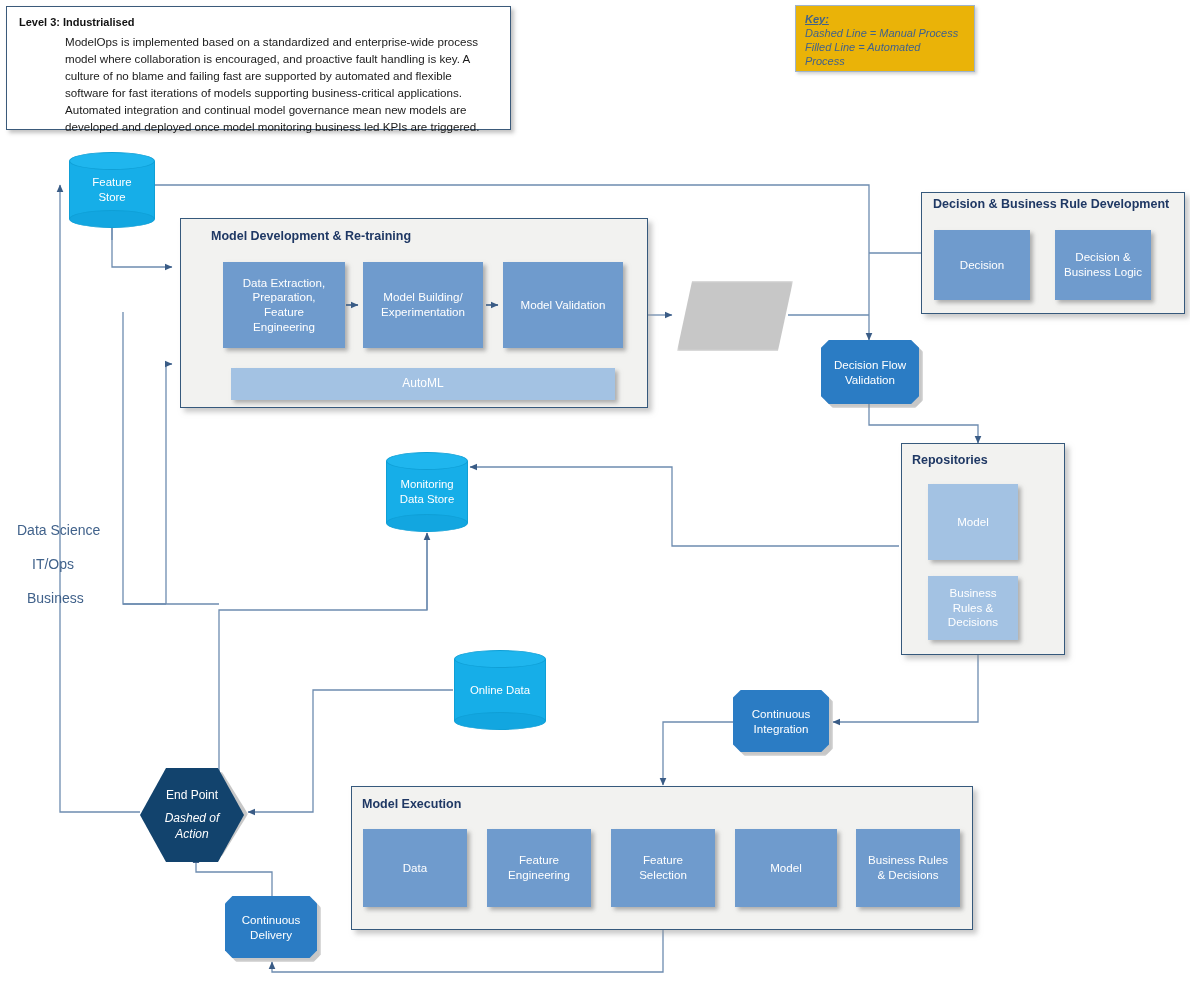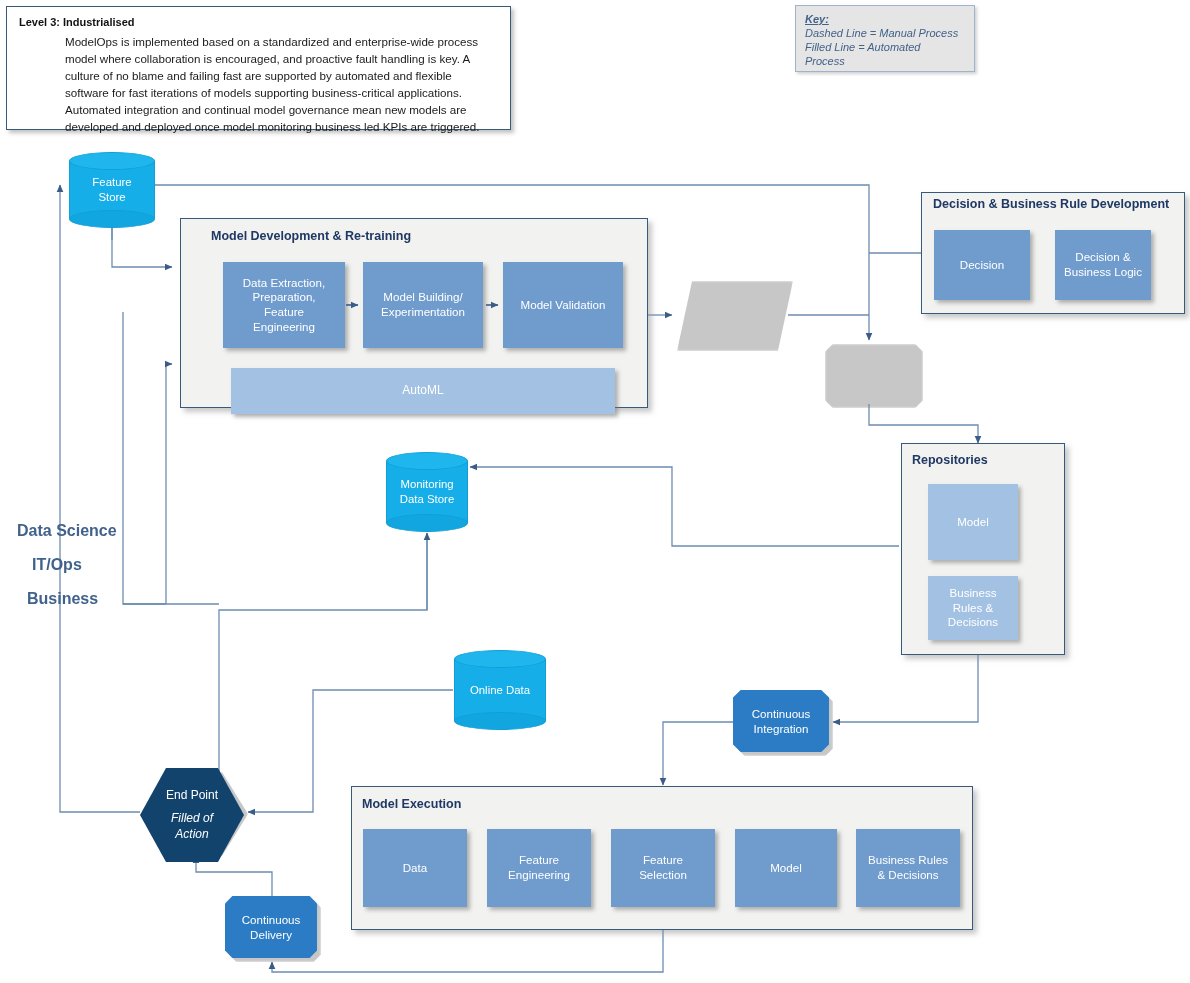--- a/index.html
+++ b/index.html
@@ -6,21 +6,21 @@
   body{font-family:"Liberation Sans","DejaVu Sans",sans-serif;}
   #stage{position:relative;width:1190px;height:983px;background:#ffffff;overflow:hidden;}
   #wires{position:absolute;left:0;top:0;width:1190px;height:983px;pointer-events:none;}
 
   
   .notebox{position:absolute;background:#ffffff;border:1px solid #3b5a7a;
     box-shadow:3px 3px 4px rgba(120,120,120,.45);box-sizing:border-box;}
   .note-title{font-size:11px;font-weight:bold;color:#111;}
   .note-body{font-size:11.6px;color:#1a1a1a;line-height:1.46;}
 
-  .keybox{position:absolute;background:#e5e5e5;border:1px solid #9fb4cc;
+  .keybox{position:absolute;background:#eab308;border:1px solid #9fb4cc;
     box-shadow:2px 2px 3px rgba(140,140,140,.4);box-sizing:border-box;padding:7px 9px;}
   .key-title{font-size:11px;font-weight:bold;font-style:italic;color:#41628b;
     text-decoration:underline;margin-bottom:1px;}
   .key-line{font-size:11px;font-style:italic;color:#41628b;line-height:1.28;}
 
   
   .panel{position:absolute;background:#f2f2f0;border:1px solid #36597c;
     box-shadow:4px 4px 5px rgba(150,150,150,.5);box-sizing:border-box;}
   .panel-title{position:absolute;font-size:12.5px;font-weight:bold;color:#1f3864;}
 
@@ -66,21 +66,21 @@
   .hex{position:absolute;background:#12436d;
     clip-path:polygon(25% 0%,75% 0%,100% 50%,75% 100%,25% 100%,0% 50%);
     display:flex;flex-direction:column;align-items:center;justify-content:center;
     text-align:center;color:#fff;}
   .hex-sh{position:absolute;background:rgba(130,130,130,.45);
     clip-path:polygon(25% 0%,75% 0%,100% 50%,75% 100%,25% 100%,0% 50%);filter:blur(1px);}
   .hex .l1{font-size:12px;margin-bottom:9px;}
   .hex .l2{font-size:12px;font-style:italic;line-height:1.3;}
 
   
-  .lane{position:absolute;font-size:16px;color:#41628b;white-space:nowrap;font-weight:bold;}
+  .lane{position:absolute;font-size:14px;color:#41628b;white-space:nowrap;}
 </style>
 </head>
 <body>
 
 <div id="stage">
 
   <svg id="wires" viewBox="0 0 1190 983" xmlns="http://www.w3.org/2000/svg">
     <defs>
       <marker id="ah" markerWidth="9" markerHeight="9" refX="7.2" refY="4.5" orient="auto" markerUnits="userSpaceOnUse">
         <path d="M0,1.1 L7.6,4.5 L0,7.9 z" fill="#3a5c86"></path>
@@ -151,21 +151,21 @@
       <div>Store</div>
     </div>
   </div>
 
   <div class="panel" style="left:180px;top:218px;width:468px;height:190px;"></div>
   <div class="panel-title" style="left:193px;top:229px;padding-left:18px;">Model Development &amp; Re-training</div>
 
   <div class="box mid" style="left:223px;top:262px;width:122px;height:86px;padding:0 8px;">Data Extraction, Preparation, Feature Engineering</div>
   <div class="box mid" style="left:363px;top:262px;width:120px;height:86px;padding:0 8px;">Model Building/ Experimentation</div>
   <div class="box mid" style="left:503px;top:262px;width:120px;height:86px;padding:0 16px;">Model Validation</div>
-  <div class="box automl" style="left:231px;top:368px;width:384px;height:46px;">AutoML</div>
+  <div class="box automl" style="left:231px;top:368px;width:384px;height:32px;">AutoML</div>
 
   <svg style="position:absolute;left:0;top:0;width:1190px;height:983px;pointer-events:none;" xmlns="http://www.w3.org/2000/svg">
     <g fill="none" stroke="#3a5c86" stroke-width="1.6">
       <path d="M346,305 L358,305" marker-end="url(#ah)"></path>
       <path d="M486,305 L498,305" marker-end="url(#ah)"></path>
       <path d="M1055,265 L1038,265" marker-end="url(#ah)"></path>
       <path d="M973,560 L973,576" marker-end="url(#ah)"></path>
       <path d="M468,868 L483,868" marker-end="url(#ah)"></path>
       <path d="M592,868 L607,868" marker-end="url(#ah)"></path>
       <path d="M716,868 L731,868" marker-end="url(#ah)"></path>
@@ -175,20 +175,26 @@
 
   <div class="para-sh" style="left:677px;top:281px;width:116px;height:70px;"></div>
 
   <div class="panel" style="left:921px;top:192px;width:264px;height:122px;"></div>
   <div class="panel-title" style="left:933px;top:197px;">Decision &amp; Business Rule Development</div>
 
   <div class="box mid" style="left:934px;top:230px;width:96px;height:70px;padding:12px 6px;">Decision</div>
   <div class="box mid" style="left:1055px;top:230px;width:96px;height:70px;padding:0 6px;">Decision &amp; Business Logic</div>
 
   <div class="concave-sh" style="left:825px;top:344px;width:98px;height:64px;"></div>
+  <div class="concave" style="left:821px;top:340px;width:98px;height:64px;">
+    <div>
+      <div>Decision Flow</div>
+      <div>Validation</div>
+    </div>
+  </div>
 
   <div class="panel" style="left:901px;top:443px;width:164px;height:212px;"></div>
   <div class="panel-title" style="left:912px;top:453px;">Repositories</div>
 
   <div class="box light" style="left:928px;top:484px;width:90px;height:76px;padding:0 6px;">Model</div>
   <div class="box light" style="left:928px;top:576px;width:90px;height:64px;padding:0 6px;">Business Rules &amp; Decisions</div>
 
   <div class="cyl" style="left:386px;top:452px;width:82px;height:80px;">
     <div class="shadow"></div>
     <div class="body"></div>
@@ -213,21 +219,21 @@
     <div>
       <div>Continuous</div>
       <div>Integration</div>
     </div>
   </div>
 
   <div class="hex-sh" style="left:144px;top:772px;width:104px;height:84px;"></div>
   <div class="hex" style="left:140px;top:768px;width:104px;height:94px;">
     <div class="l1">End Point</div>
     <div class="l2">
-      <div>Filled of</div>
+      <div>Dashed of</div>
       <div>Action</div>
     </div>
   </div>
 
   <div class="concave-sh" style="left:229px;top:900px;width:92px;height:62px;"></div>
   <div class="concave" style="left:225px;top:896px;width:92px;height:62px;">
     <div>
       <div>Continuous</div>
       <div>Delivery</div>
     </div>

